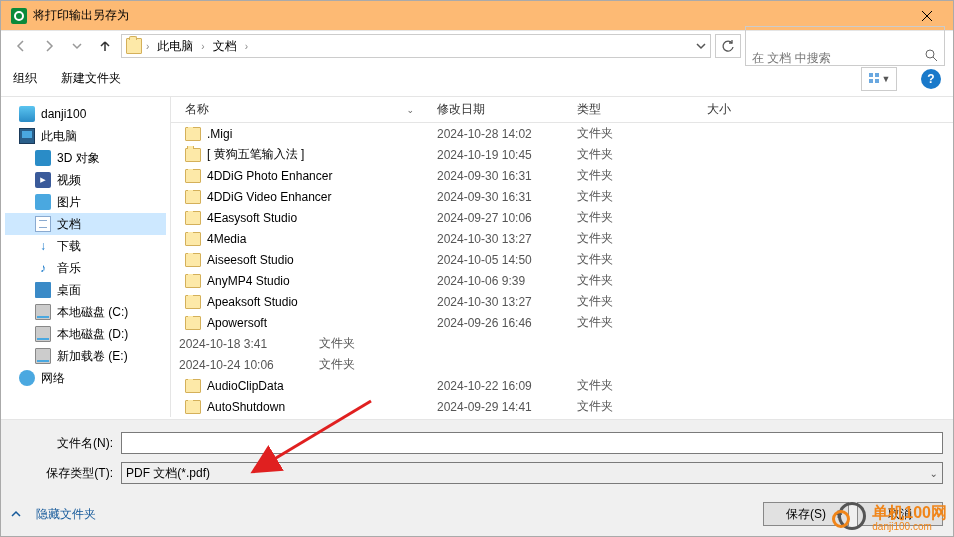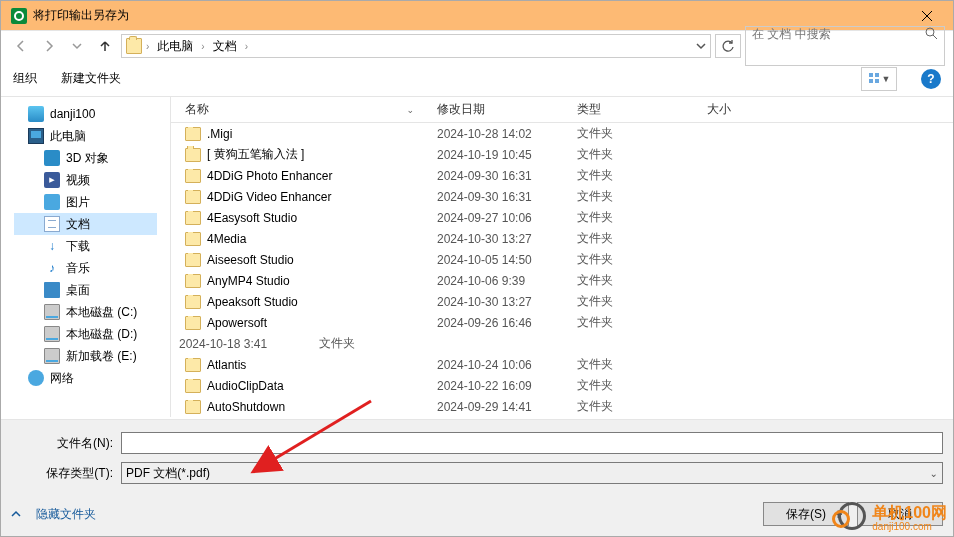--- a/index.html
+++ b/index.html
@@ -12,29 +12,29 @@
 .navbar{height:30px;display:flex;align-items:center;padding:4px 8px;gap:4px}
 .nav-btn{width:24px;height:24px;display:flex;align-items:center;justify-content:center;color:#888;cursor:pointer}
 .nav-btn.active{color:#333}
 .addr-wrap{flex:1;display:flex;align-items:center;border:1px solid #ccc;height:24px;padding:0 4px;gap:4px}
 .addr-icon{width:16px;height:16px;background:#fde9a8;border:1px solid #d4b05a;border-radius:1px;position:relative}
 .addr-icon::before{content:"";position:absolute;top:-3px;left:2px;width:6px;height:3px;background:#fde9a8;border:1px solid #d4b05a;border-bottom:none;border-radius:2px 2px 0 0}
 .crumb{padding:2px 4px;cursor:pointer}
 .crumb-sep{color:#888;font-size:10px}
 .addr-actions{display:flex;align-items:center;gap:2px;margin-left:auto}
 .refresh-btn{width:26px;height:24px;border:1px solid #ccc;display:flex;align-items:center;justify-content:center;cursor:pointer}
-.search-wrap{width:200px;border:1px solid #ccc;height:40px;display:flex;align-items:flex-start;padding:0 6px}
+.search-wrap{width:200px;border:1px solid #ccc;height:40px;display:flex;align-items:flex-end;padding:0 6px}
 .search-input{flex:1;border:none;outline:none;color:#888;background:transparent}
 .search-icon{color:#666}
 .toolbar{height:36px;display:flex;align-items:center;padding:0 12px;gap:24px;border-bottom:1px solid #e5e5e5}
 .tool-link{color:#000000;cursor:pointer}
 .view-btn{width:36px;height:24px;border:1px solid #ccc;display:flex;align-items:center;justify-content:center;cursor:pointer;margin-left:auto}
 .help-btn{width:20px;height:20px;background:#1979ca;color:#fff;border-radius:50%;display:flex;align-items:center;justify-content:center;cursor:pointer;font-weight:bold}
 .main{display:flex;height:320px}
-.sidebar{width:170px;border-right:1px solid #e5e5e5;overflow-y:auto;padding:6px 13px}
+.sidebar{width:170px;border-right:1px solid #e5e5e5;overflow-y:auto;padding:6px 4px}
 .tree-item{display:flex;align-items:center;height:22px;padding-left:14px;gap:6px;cursor:pointer}
 .tree-item.sub{padding-left:30px}
 .tree-item.sel{background:#cde8ff}
 .ticon{width:16px;height:16px;flex-shrink:0}
 .ico-user{background:linear-gradient(180deg,#5bc4f0 0%,#2a8cc7 100%);border-radius:2px}
 .ico-pc{background:#2a5f8a;border:1px solid #1a3a5a;position:relative}
 .ico-pc::after{content:"";position:absolute;inset:2px 2px 5px 2px;background:#4aa8e0}
 .ico-3d{background:#2a8cc7;border-radius:2px}
 .ico-video{background:#3a5a9a;border-radius:2px;position:relative}
 .ico-video::after{content:"▶";position:absolute;inset:0;display:flex;align-items:center;justify-content:center;color:#fff;font-size:7px}
@@ -307,24 +307,20 @@
             <span>Apowersoft</span>
           </div>
           <div class="fl-cell cell-date">2024-09-26 16:46</div>
           <div class="fl-cell cell-type">文件夹</div>
         </div>
         <div class="fl-row">
           <div class="fl-cell cell-date">2024-10-18 3:41</div>
           <div class="fl-cell cell-type">文件夹</div>
         </div>
         <div class="fl-row">
-          <div class="fl-cell cell-name">
-            <div class="folder-ico"></div>
-            <span>Atlantis</span>
-          </div>
           <div class="fl-cell cell-date">2024-10-24 10:06</div>
           <div class="fl-cell cell-type">文件夹</div>
         </div>
         <div class="fl-row">
           <div class="fl-cell cell-name">
             <div class="folder-ico"></div>
             <span>AudioClipData</span>
           </div>
           <div class="fl-cell cell-date">2024-10-22 16:09</div>
           <div class="fl-cell cell-type">文件夹</div>

